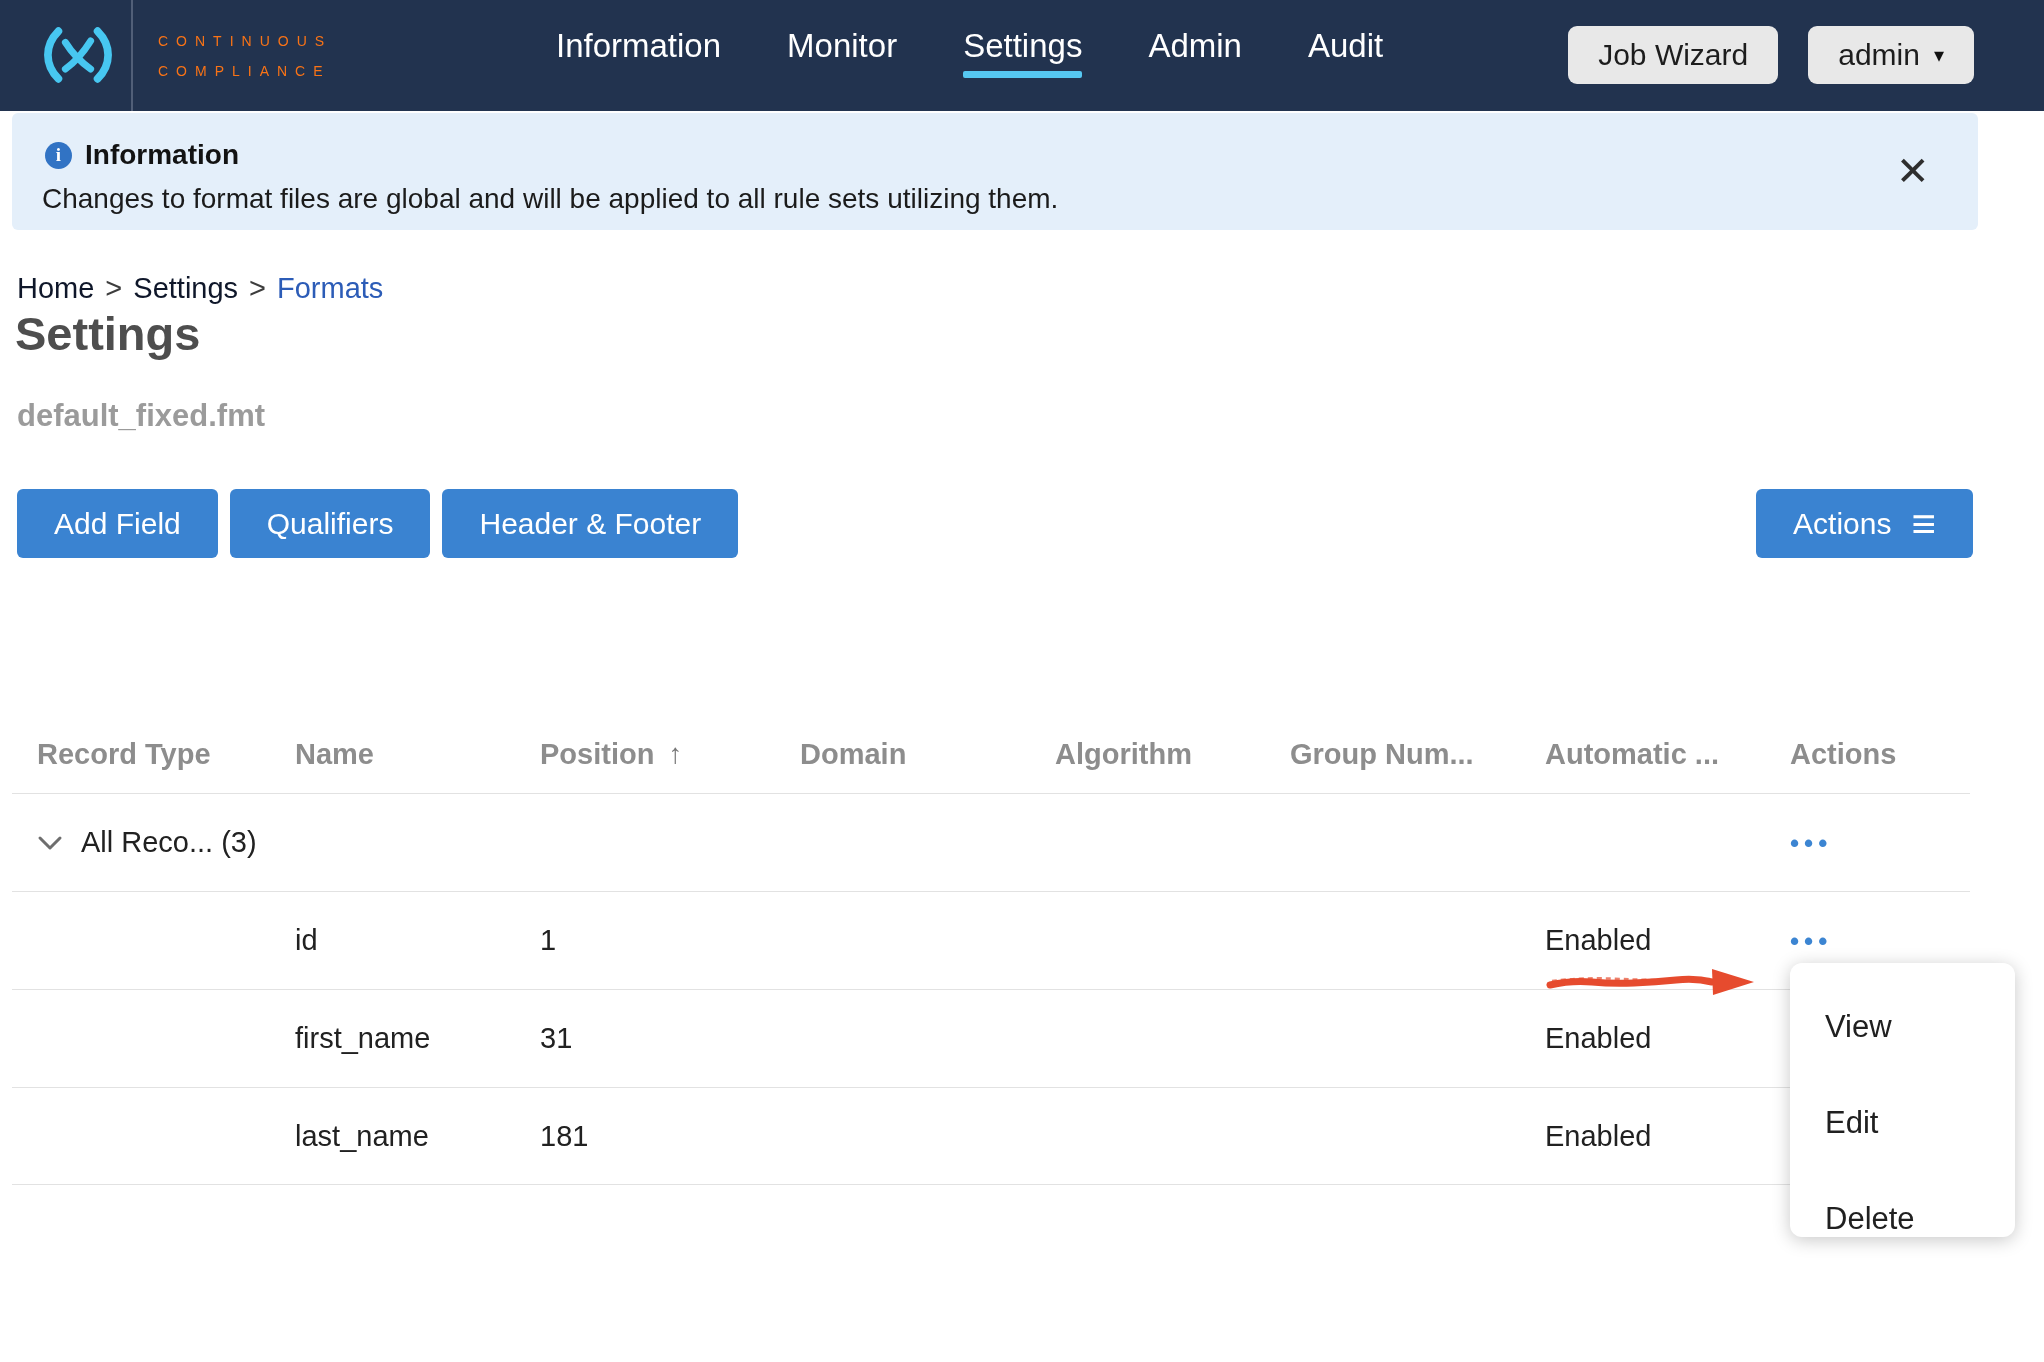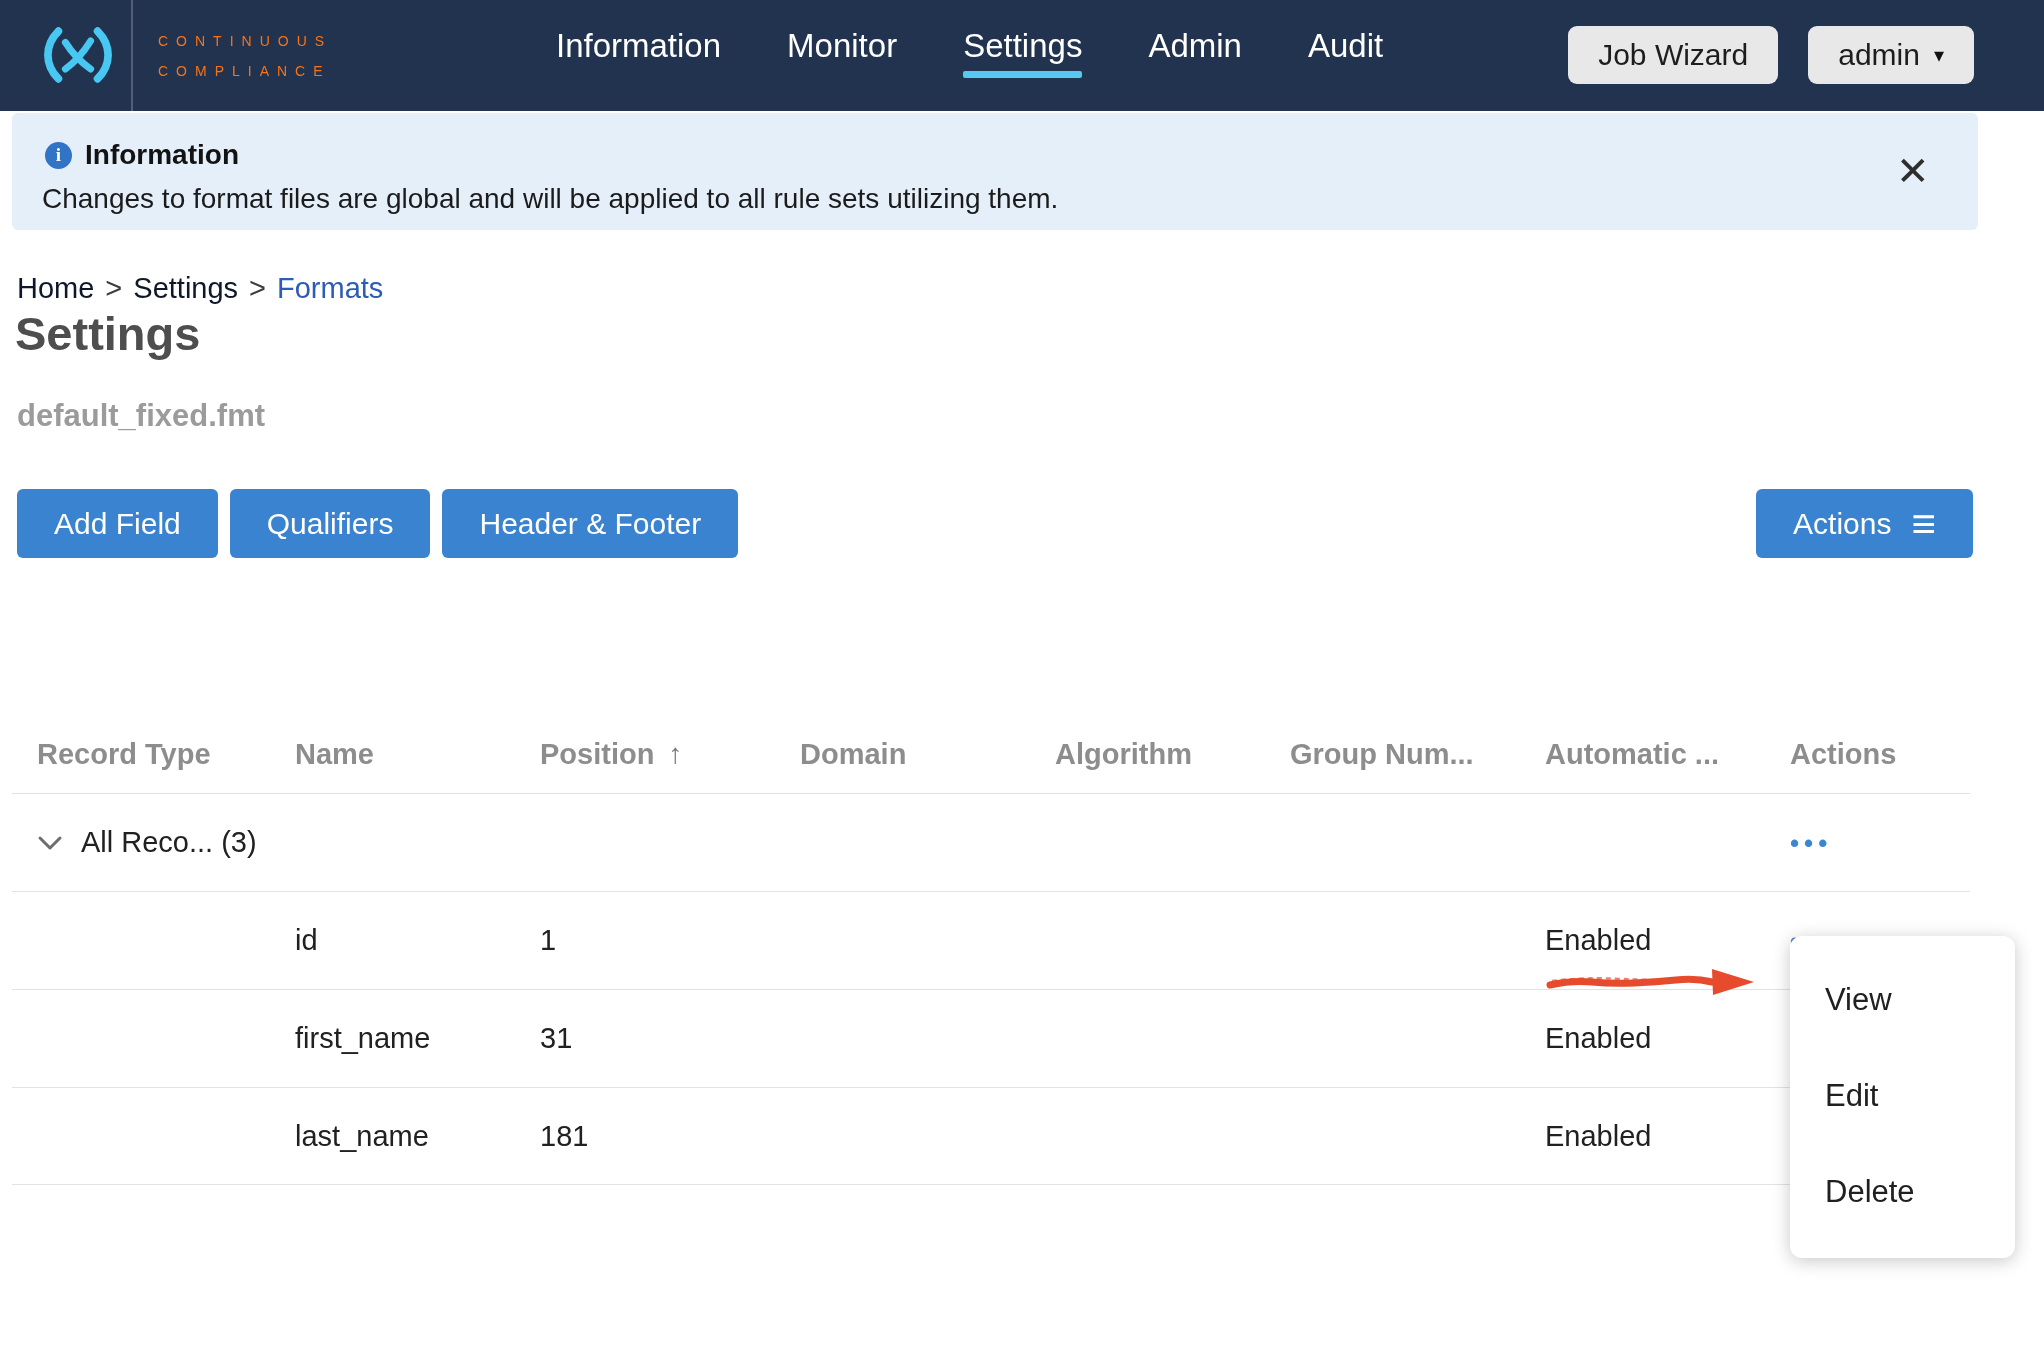--- a/index.html
+++ b/index.html
@@ -68,21 +68,21 @@
   .row { height:98px; border-top:1px solid #e2e2e2; font-size:29px; color:#212121; }
   .row:last-child { border-bottom:1px solid #e2e2e2; }
   .th { display:flex; align-items:center; gap:14px; cursor:pointer; }
   .sort-arrow { font-size:28px; color:#777; font-weight:normal; }
   .cell-record { display:flex; align-items:center; gap:18px; }
   .chevron-btn { background:none; border:none; cursor:pointer; display:flex; align-items:center; }
   .ellipsis-btn { background:none; border:none; cursor:pointer; color:#3c85d2; font-size:26px;
                   font-weight:bold; letter-spacing:5px; text-align:left; padding:0; }
 
   
-  .context-menu { position:absolute; left:1790px; top:936px; width:225px; height:322px;
+  .context-menu { position:absolute; left:1790px; top:963px; width:225px; height:274px;
                   background:#ffffff; border-radius:12px; padding-top:16px; z-index:10;
                   box-shadow:0 3px 18px rgba(0,0,0,0.22); }
   .menu-item { height:96px; display:flex; align-items:center; padding-left:35px; font-size:31px;
                color:#202020; cursor:pointer; }
 
   
   .red-arrow { position:absolute; left:1546px; top:958px; z-index:12; }
 </style>
 </head>
 <body>

